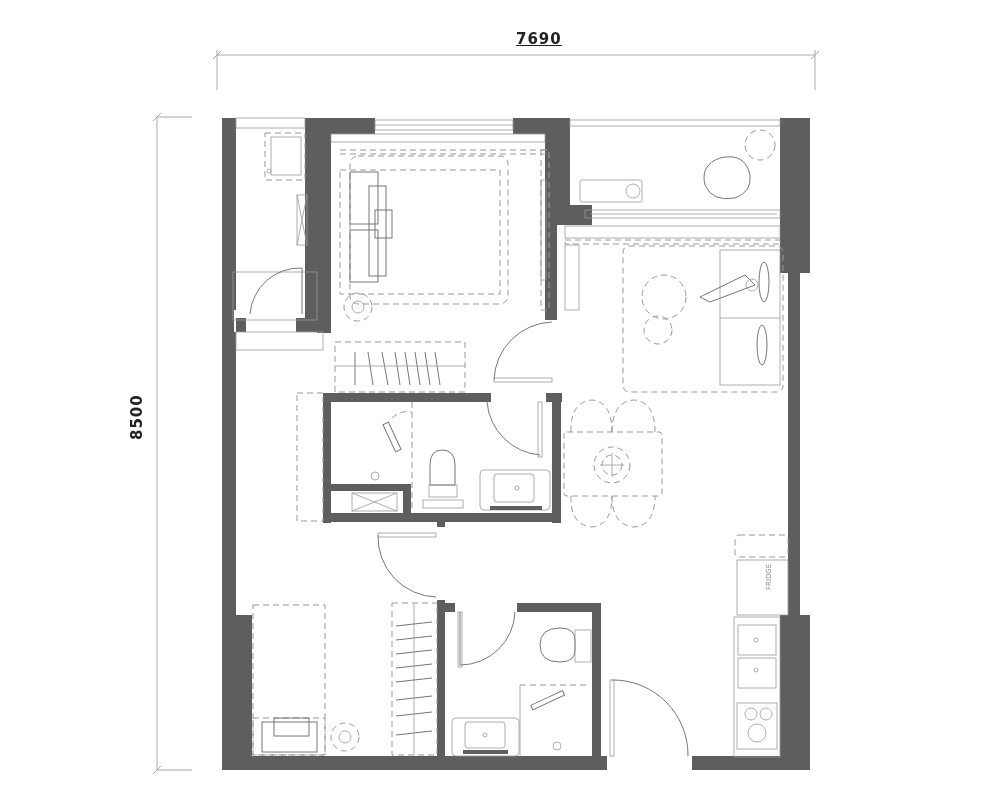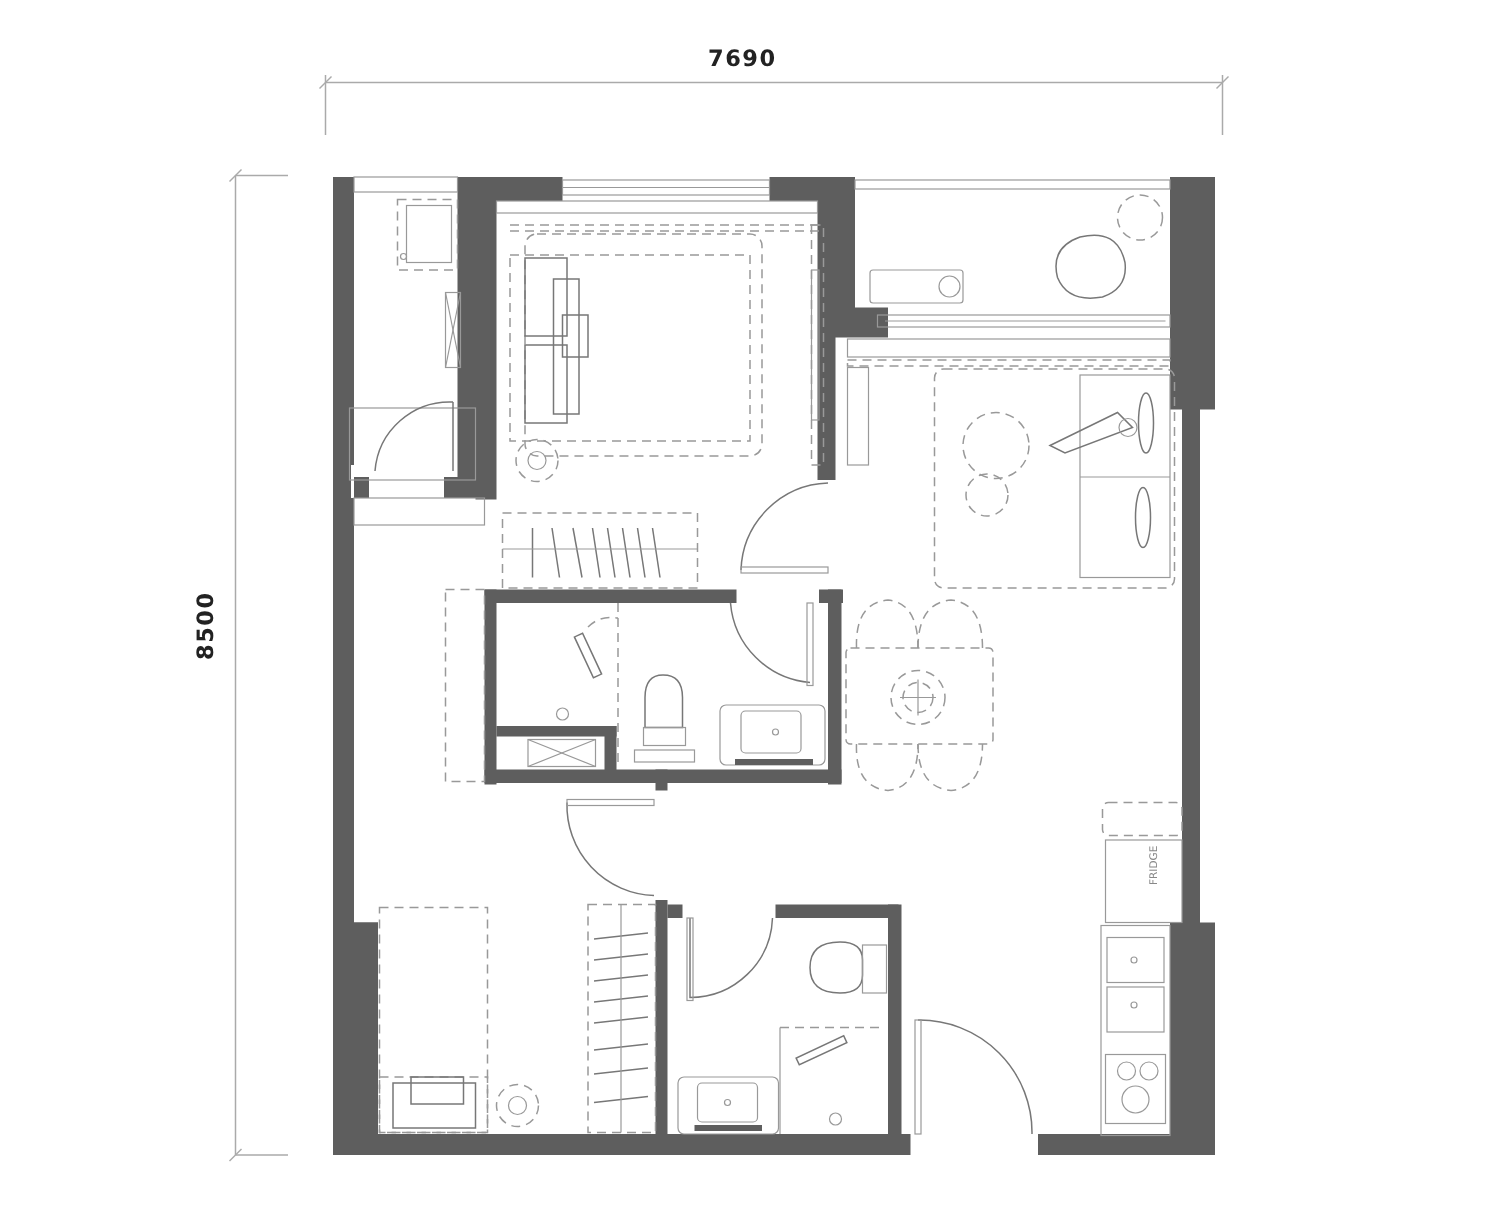--- a/index.html
+++ b/index.html
@@ -1,18 +1,18 @@
 <!DOCTYPE html>
 <html><head>
 <meta charset="utf-8">
 <style>
   html, body { margin: 0; padding: 0; background: #ffffff; }
   body { width: 1000px; height: 812px; position: relative; overflow: hidden; font-family: "DejaVu Sans", sans-serif; }
   .dim-label { position: absolute; font-size: 15px; font-weight: bold; color: #222; letter-spacing: 1px; }
-  #dim-width-label { left: 472px; top: 30px; }
+  #dim-width-label { left: 516px; top: 30px; text-decoration: underline; }
   #dim-height-label { left: 128px; top: 440px; transform: rotate(-90deg); transform-origin: left top; }
   svg { position: absolute; left: 0; top: 0; }
   .wall { fill: #5e5e5e; }
   .line { fill: none; stroke: #777; stroke-width: 1; }
   .thin { fill: none; stroke: #999; stroke-width: 0.8; }
   .dash { fill: none; stroke: #999; stroke-width: 1; stroke-dasharray: 6 4; }
   .dimline { stroke: #aaa; stroke-width: 1; fill: none; }
   .fridge-text { font-size: 7px; fill: #888; font-family: "DejaVu Sans", sans-serif; }
 </style>
 </head>

